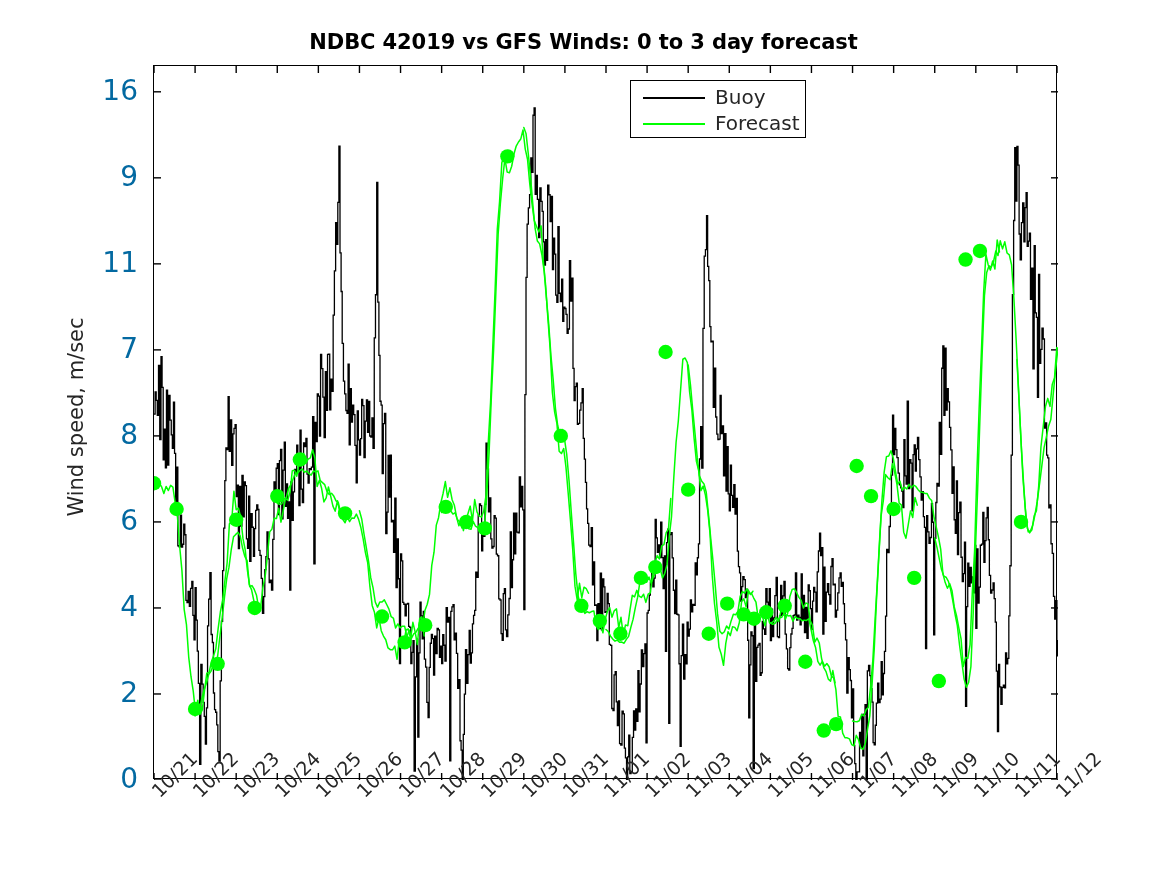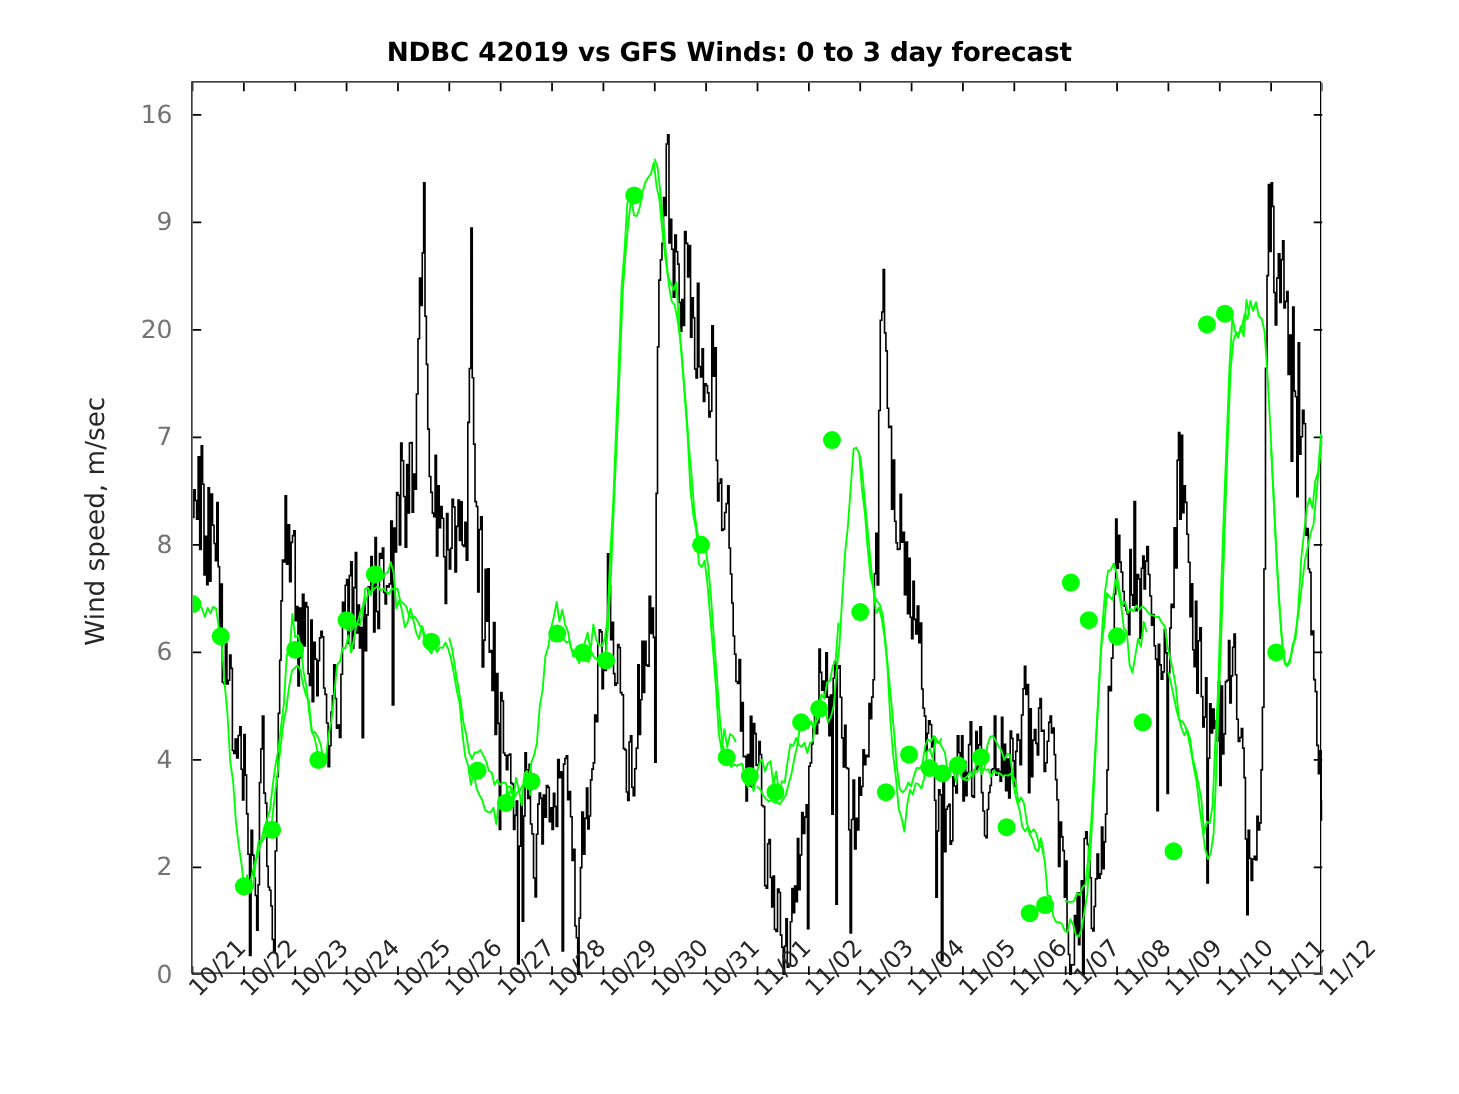--- a/index.html
+++ b/index.html
@@ -13,21 +13,21 @@
   }
 
   #plot-area{
     position:absolute;left:153px;top:65px;width:904px;height:714px;
     border:1.6px solid #000;box-sizing:border-box;background:transparent;
   }
   #plot-svg{position:absolute;left:0;top:0;width:904px;height:714px;display:block;}
 
   .ytick-label{
     position:absolute;text-align:right;width:42px;
-    font-family:"DejaVu Sans",sans-serif;font-size:20px;color:#737373;
+    font-family:"DejaVu Sans",sans-serif;font-size:28px;color:#0369a1;
     line-height:20px;
   }
   #ylabel{
     position:absolute;left:-205px;top:340px;width:430px;text-align:center;
     transform:rotate(-90deg);transform-origin:center center;
     font-family:"DejaVu Sans",sans-serif;font-size:21px;color:#262626;
     white-space:nowrap;
   }
   #ylabel-wrap{position:absolute;left:66px;top:65px;width:24px;height:714px;}
 
@@ -60,21 +60,21 @@
     <div id="ylabel">Wind speed, m/sec</div>
   </div>
 
   <div id="ytick-labels">
       <div class="ytick-label" style="left: 96px; top: 769px;">0</div>
       <div class="ytick-label" style="left: 96px; top: 682.976px;">2</div>
       <div class="ytick-label" style="left: 96px; top: 596.952px;">4</div>
       <div class="ytick-label" style="left: 96px; top: 510.928px;">6</div>
       <div class="ytick-label" style="left: 96px; top: 424.904px;">8</div>
       <div class="ytick-label" style="left: 96px; top: 338.88px;">7</div>
-      <div class="ytick-label" style="left: 96px; top: 252.855px;">20</div>
+      <div class="ytick-label" style="left: 96px; top: 252.855px;">11</div>
       <div class="ytick-label" style="left: 96px; top: 166.831px;">9</div>
       <div class="ytick-label" style="left: 96px; top: 80.8072px;">16</div>
     </div>
 
   <div id="plot-area">
     <svg id="plot-svg" viewBox="0 0 904 714" preserveAspectRatio="none">
         <defs>
           <clipPath id="pclip">
             <rect x="0" y="0" width="904" height="714"></rect>
           </clipPath>
@@ -227,14 +227,24 @@
       <div class="xtick-label" style="left: 610.364px;">11/05</div>
       <div class="xtick-label" style="left: 651.455px;">11/06</div>
       <div class="xtick-label" style="left: 692.545px;">11/07</div>
       <div class="xtick-label" style="left: 733.636px;">11/08</div>
       <div class="xtick-label" style="left: 774.727px;">11/09</div>
       <div class="xtick-label" style="left: 815.818px;">11/10</div>
       <div class="xtick-label" style="left: 856.909px;">11/11</div>
       <div class="xtick-label" style="left: 898px;">11/12</div>
     </div>
 
+  <div id="legend-box">
+      <div class="legend-row" style="top: 4px;">
+        <div class="legend-swatch" style="border-top-color: rgb(0, 0, 0);"></div>
+        <div class="legend-text">Buoy</div>
+      </div>
+      <div class="legend-row" style="top: 30px;">
+        <div class="legend-swatch" style="border-top-color: rgb(0, 255, 0);"></div>
+        <div class="legend-text">Forecast</div>
+      </div>
+    </div>
 
 </div>
 
 </body></html>

